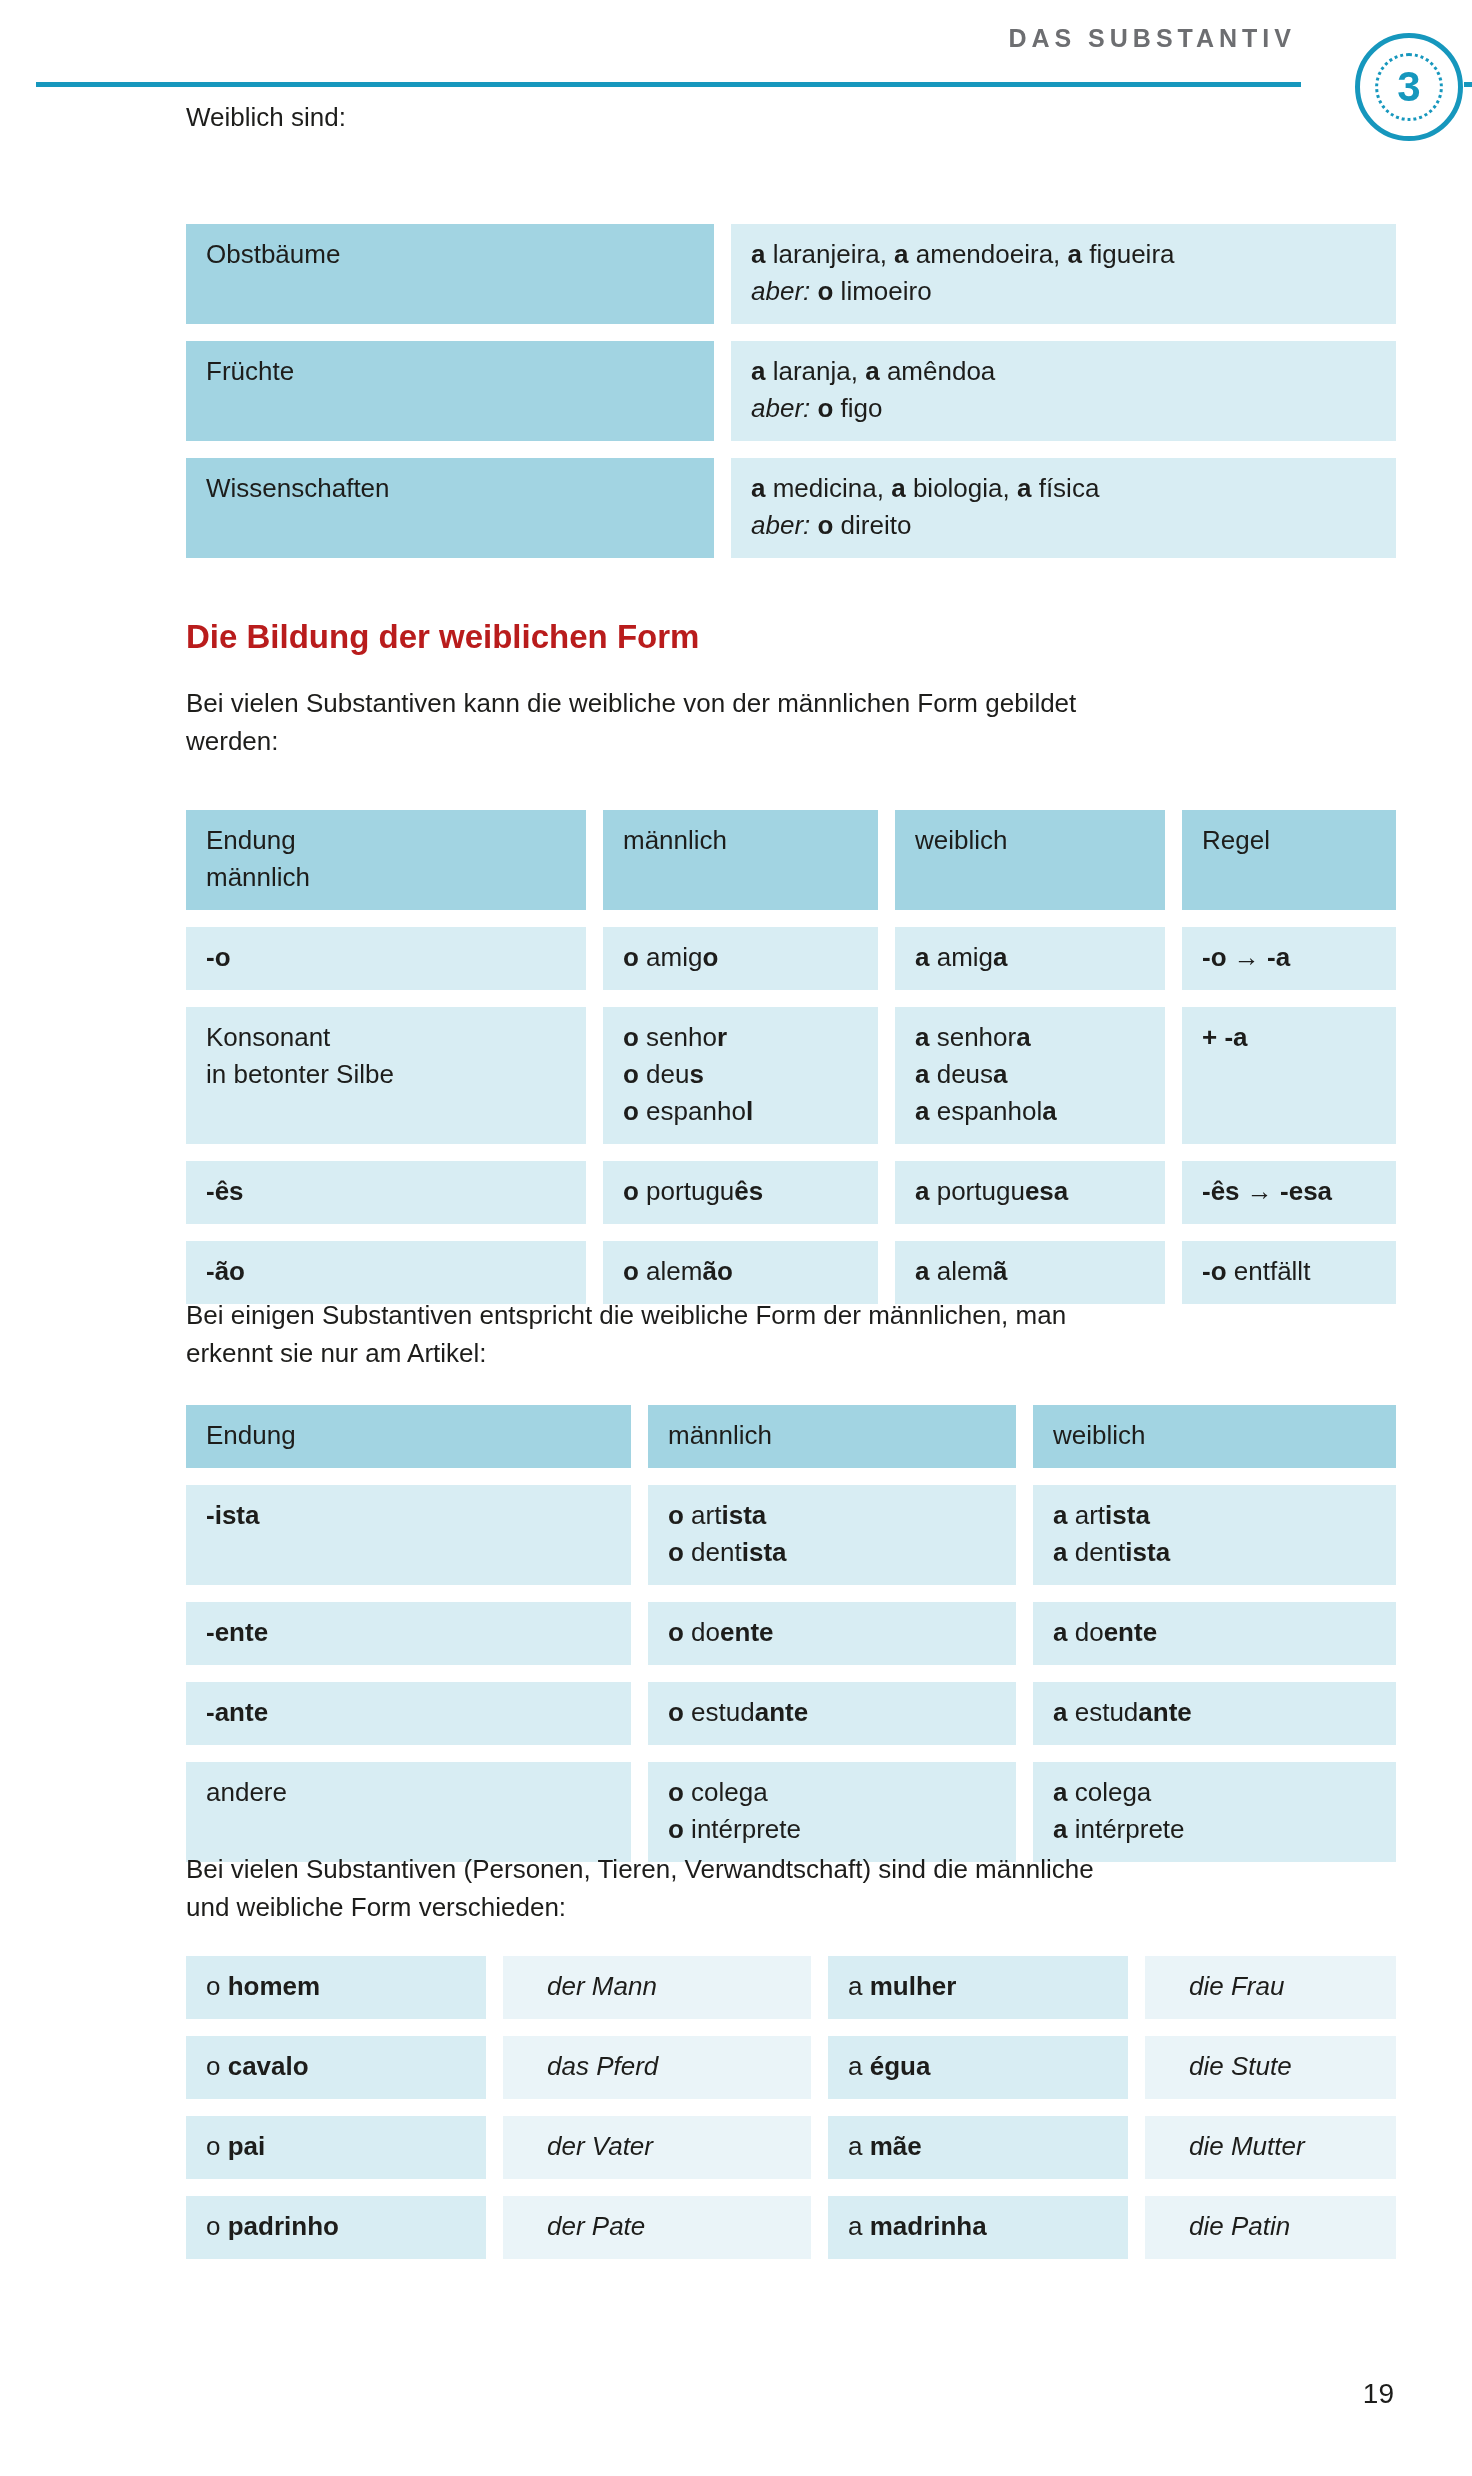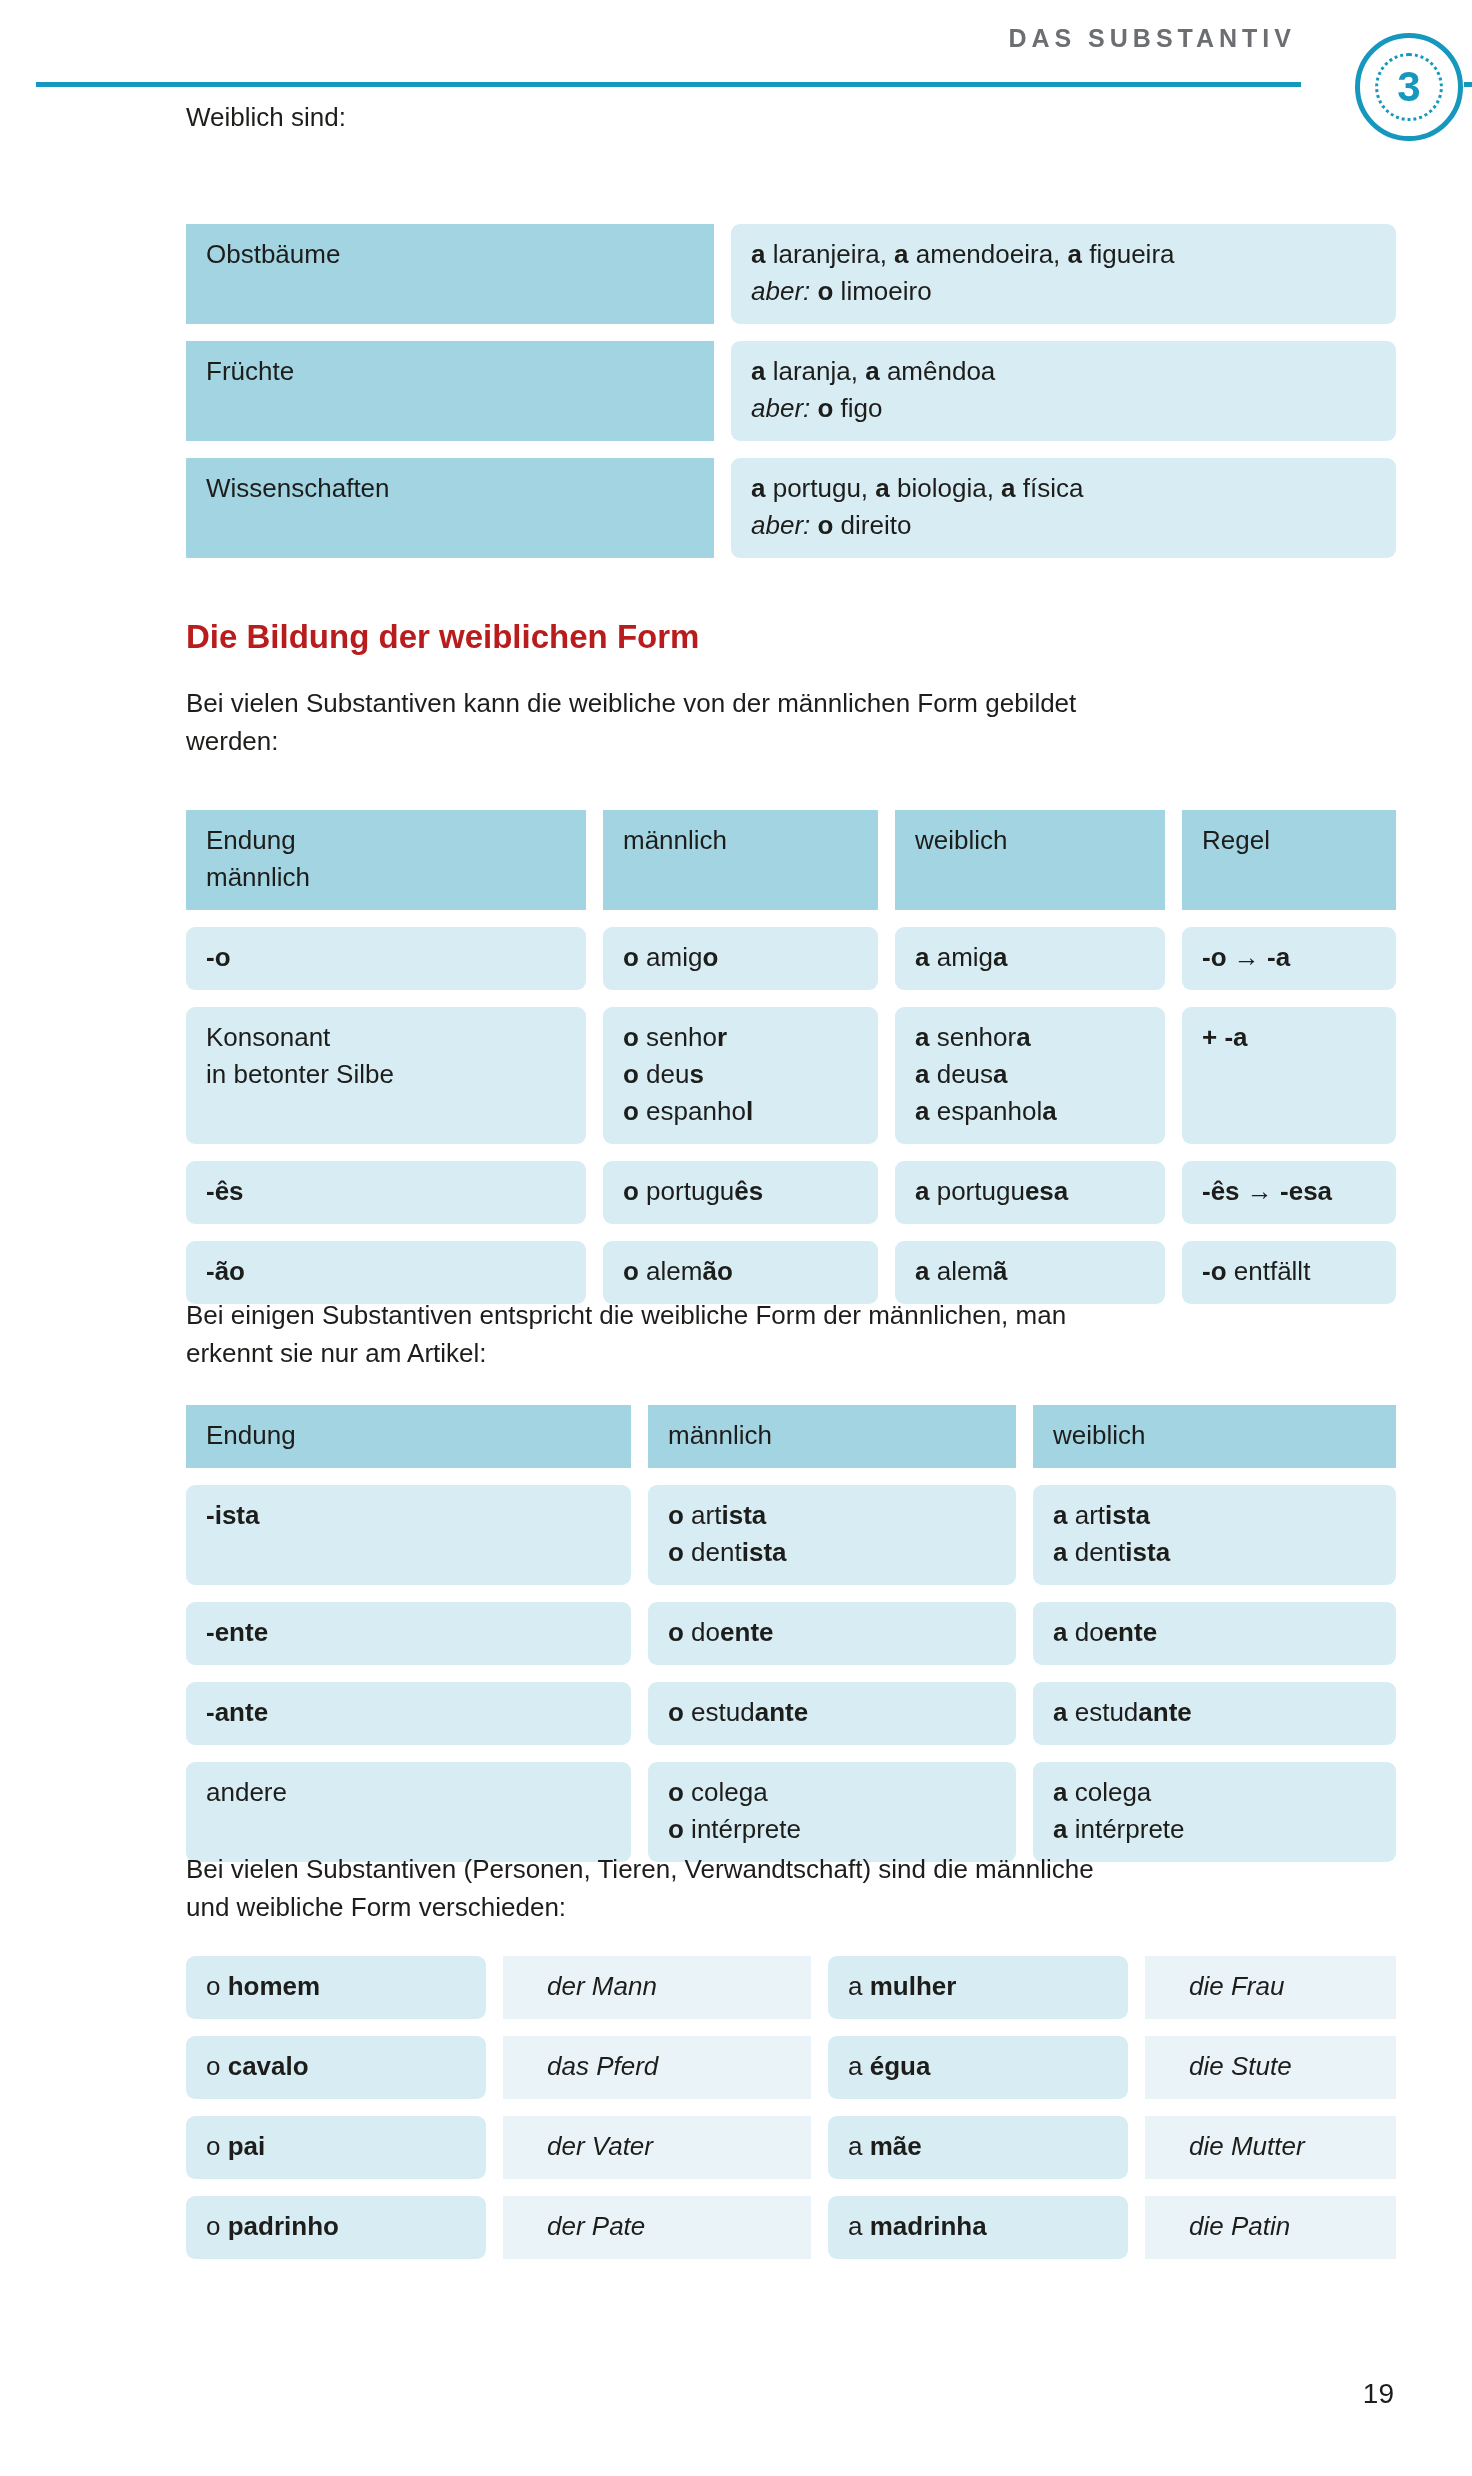--- a/index.html
+++ b/index.html
@@ -46,21 +46,21 @@
   .tbl{position:absolute;left:150px;width:1210px;display:grid;gap:17px;}
   .t1{top:224px;grid-template-columns:528px 1fr;}
   .t2{top:810px;grid-template-columns:400px 275px 270px 1fr;}
   .t3{top:1405px;grid-template-columns:445px 368px 1fr;}
   .t4{top:1956px;grid-template-columns:300px 308px 300px 1fr;}
   .cell{
     padding:12px 20px 14px 20px;
     font-size:26px;line-height:37px;
   }
   .hc{background:#a2d4e2;}     
-  .bc{background:#d8edf3;border-radius:9px;}     
+  .bc{background:#d8edf3;}     
   .lc{background:#eaf4f8;padding-left:44px;}     
   .b{font-weight:bold;}
   .i{font-style:italic;}
   .tl{white-space:nowrap;}
   
   .page-number{
     position:absolute;top:2378px;right:114px;
     font-size:28px;font-weight:normal;
   }
 </style>
@@ -86,21 +86,21 @@
         <div class="tl"><span class="b">a</span><span> laranjeira, </span><span class="b">a</span><span> amendoeira, </span><span class="b">a</span><span> figueira</span></div>
         <div class="tl"><span class="i">aber:</span><span> </span><span class="b">o</span><span> limoeiro</span></div>
       </div>
     <div class="cell hc">Früchte</div>
     <div class="cell bc">
         <div class="tl"><span class="b">a</span><span> laranja, </span><span class="b">a</span><span> amêndoa</span></div>
         <div class="tl"><span class="i">aber:</span><span> </span><span class="b">o</span><span> figo</span></div>
       </div>
     <div class="cell hc">Wissenschaften</div>
     <div class="cell bc">
-        <div class="tl"><span class="b">a</span><span> portugu, </span><span class="b">a</span><span> biologia, </span><span class="b">a</span><span> física</span></div>
+        <div class="tl"><span class="b">a</span><span> medicina, </span><span class="b">a</span><span> biologia, </span><span class="b">a</span><span> física</span></div>
         <div class="tl"><span class="i">aber:</span><span> </span><span class="b">o</span><span> direito</span></div>
       </div>
   </div>
 
   <div class="heading">Die Bildung der weiblichen Form</div>
   <div class="para para1">
       <div class="tl"><span>Bei vielen Substantiven kann die weibliche von der männlichen Form gebildet</span></div>
       <div class="tl"><span>werden:</span></div>
     </div>
 

